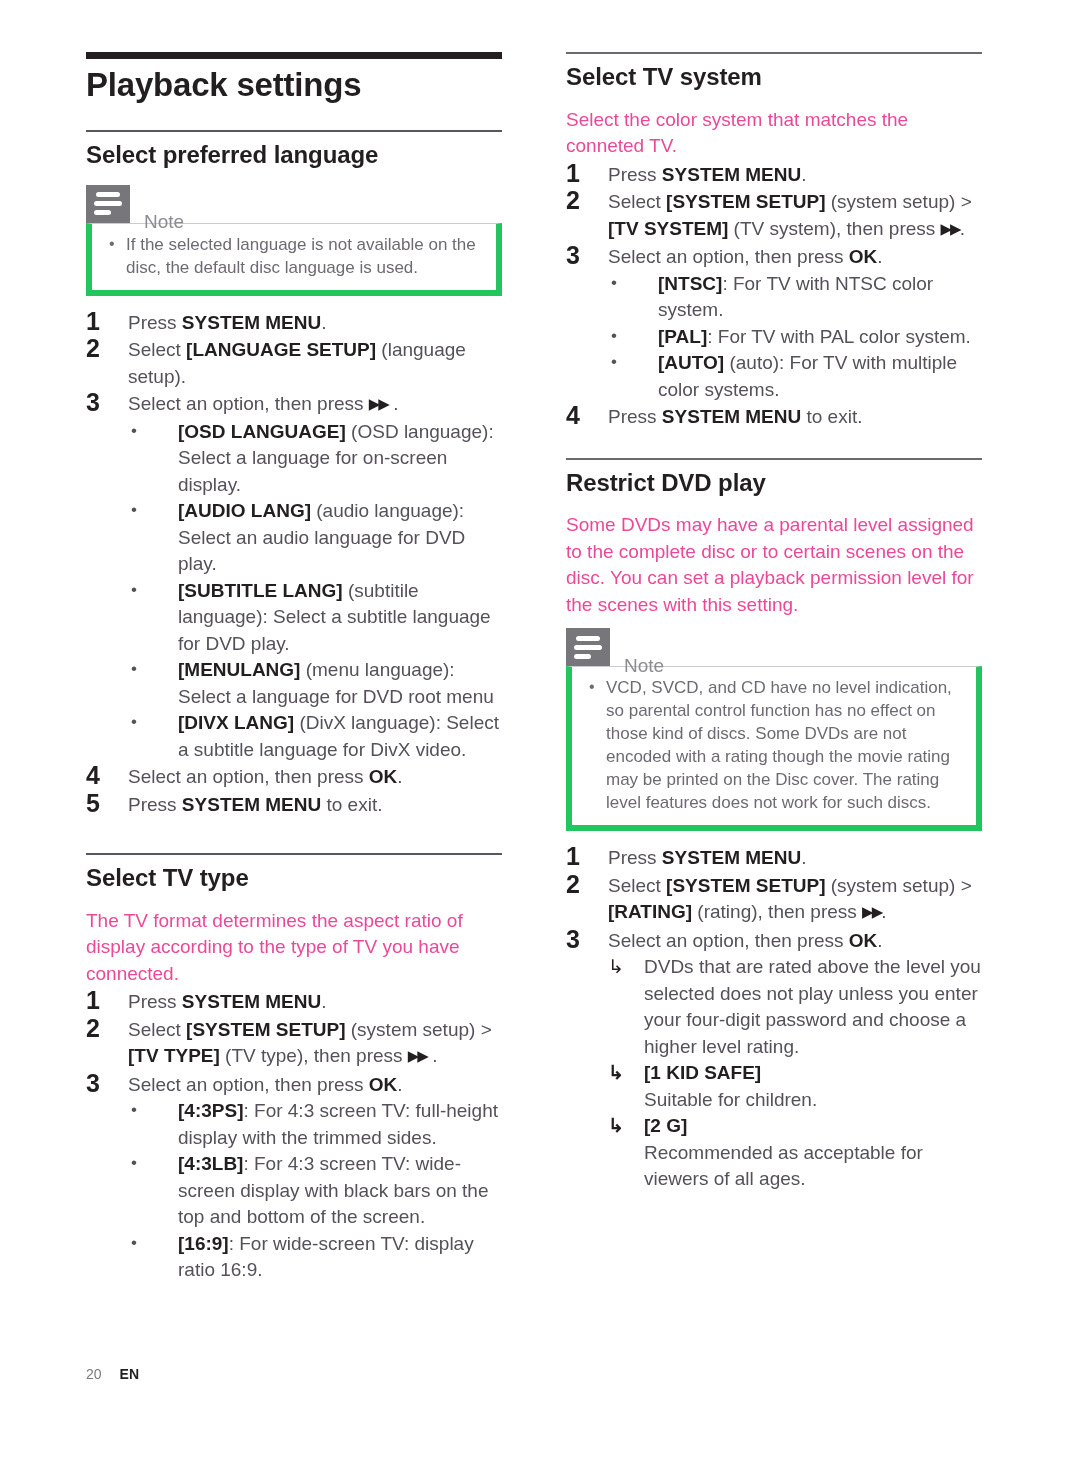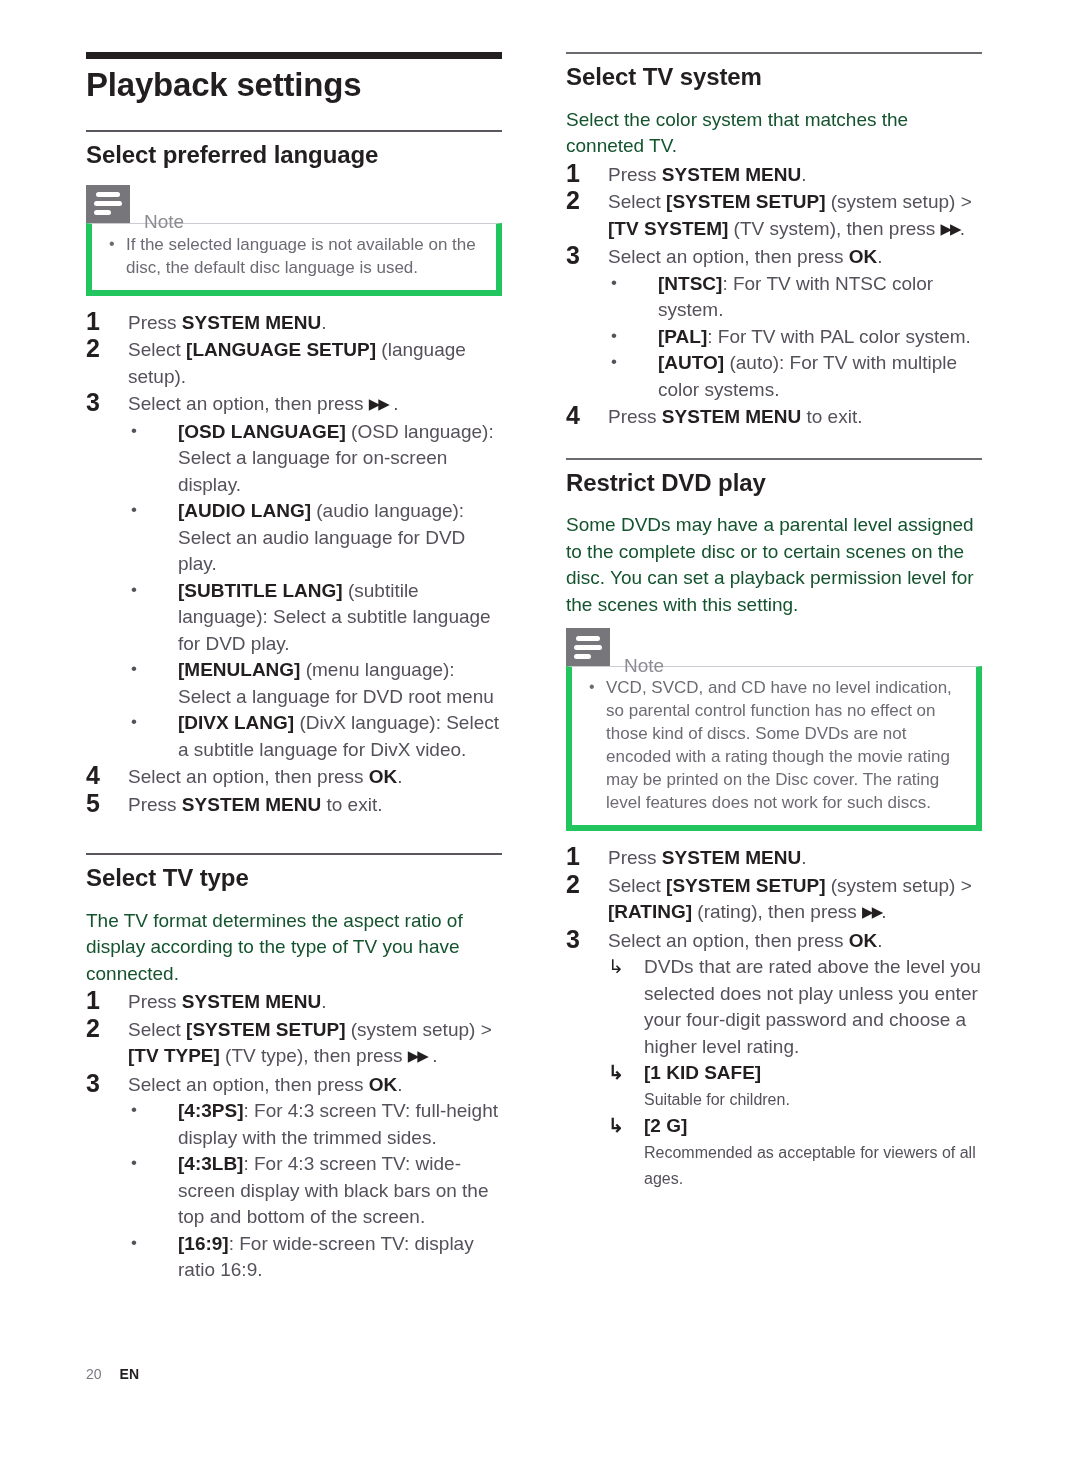--- a/index.html
+++ b/index.html
@@ -59,21 +59,21 @@
     color: #231f20;
     margin: 0 0 16px 0;
     letter-spacing: -0.1px;
     line-height: 1.15;
   }
 
   
   p.body {
     font-size: 19px;
     line-height: 26.5px;
-    color: #14532d;
+    color: #ec4899;
     margin: 0 0 2px 0;
   }
 
   
   .note {
     margin: 10px 0 14px 0;
     width: 416px;
   }
   .note-head {
     display: flex;
@@ -202,21 +202,21 @@
     top: 0;
     color: #231f20;
     font-size: 19px;
   }
   ul.arrows > li.lvl {
     font-weight: bold;
     color: #231f20;
   }
   .arrow-desc {
     padding-left: 36px;
-    font-size: 16px;
+    font-size: 19px;
     line-height: 26.5px;
     color: #55505a;
   }
 
   
   b, strong { color: #231f20; font-weight: bold; }
   .ff {
     font-size: 15px;
     letter-spacing: -2px;
     color: #231f20;

